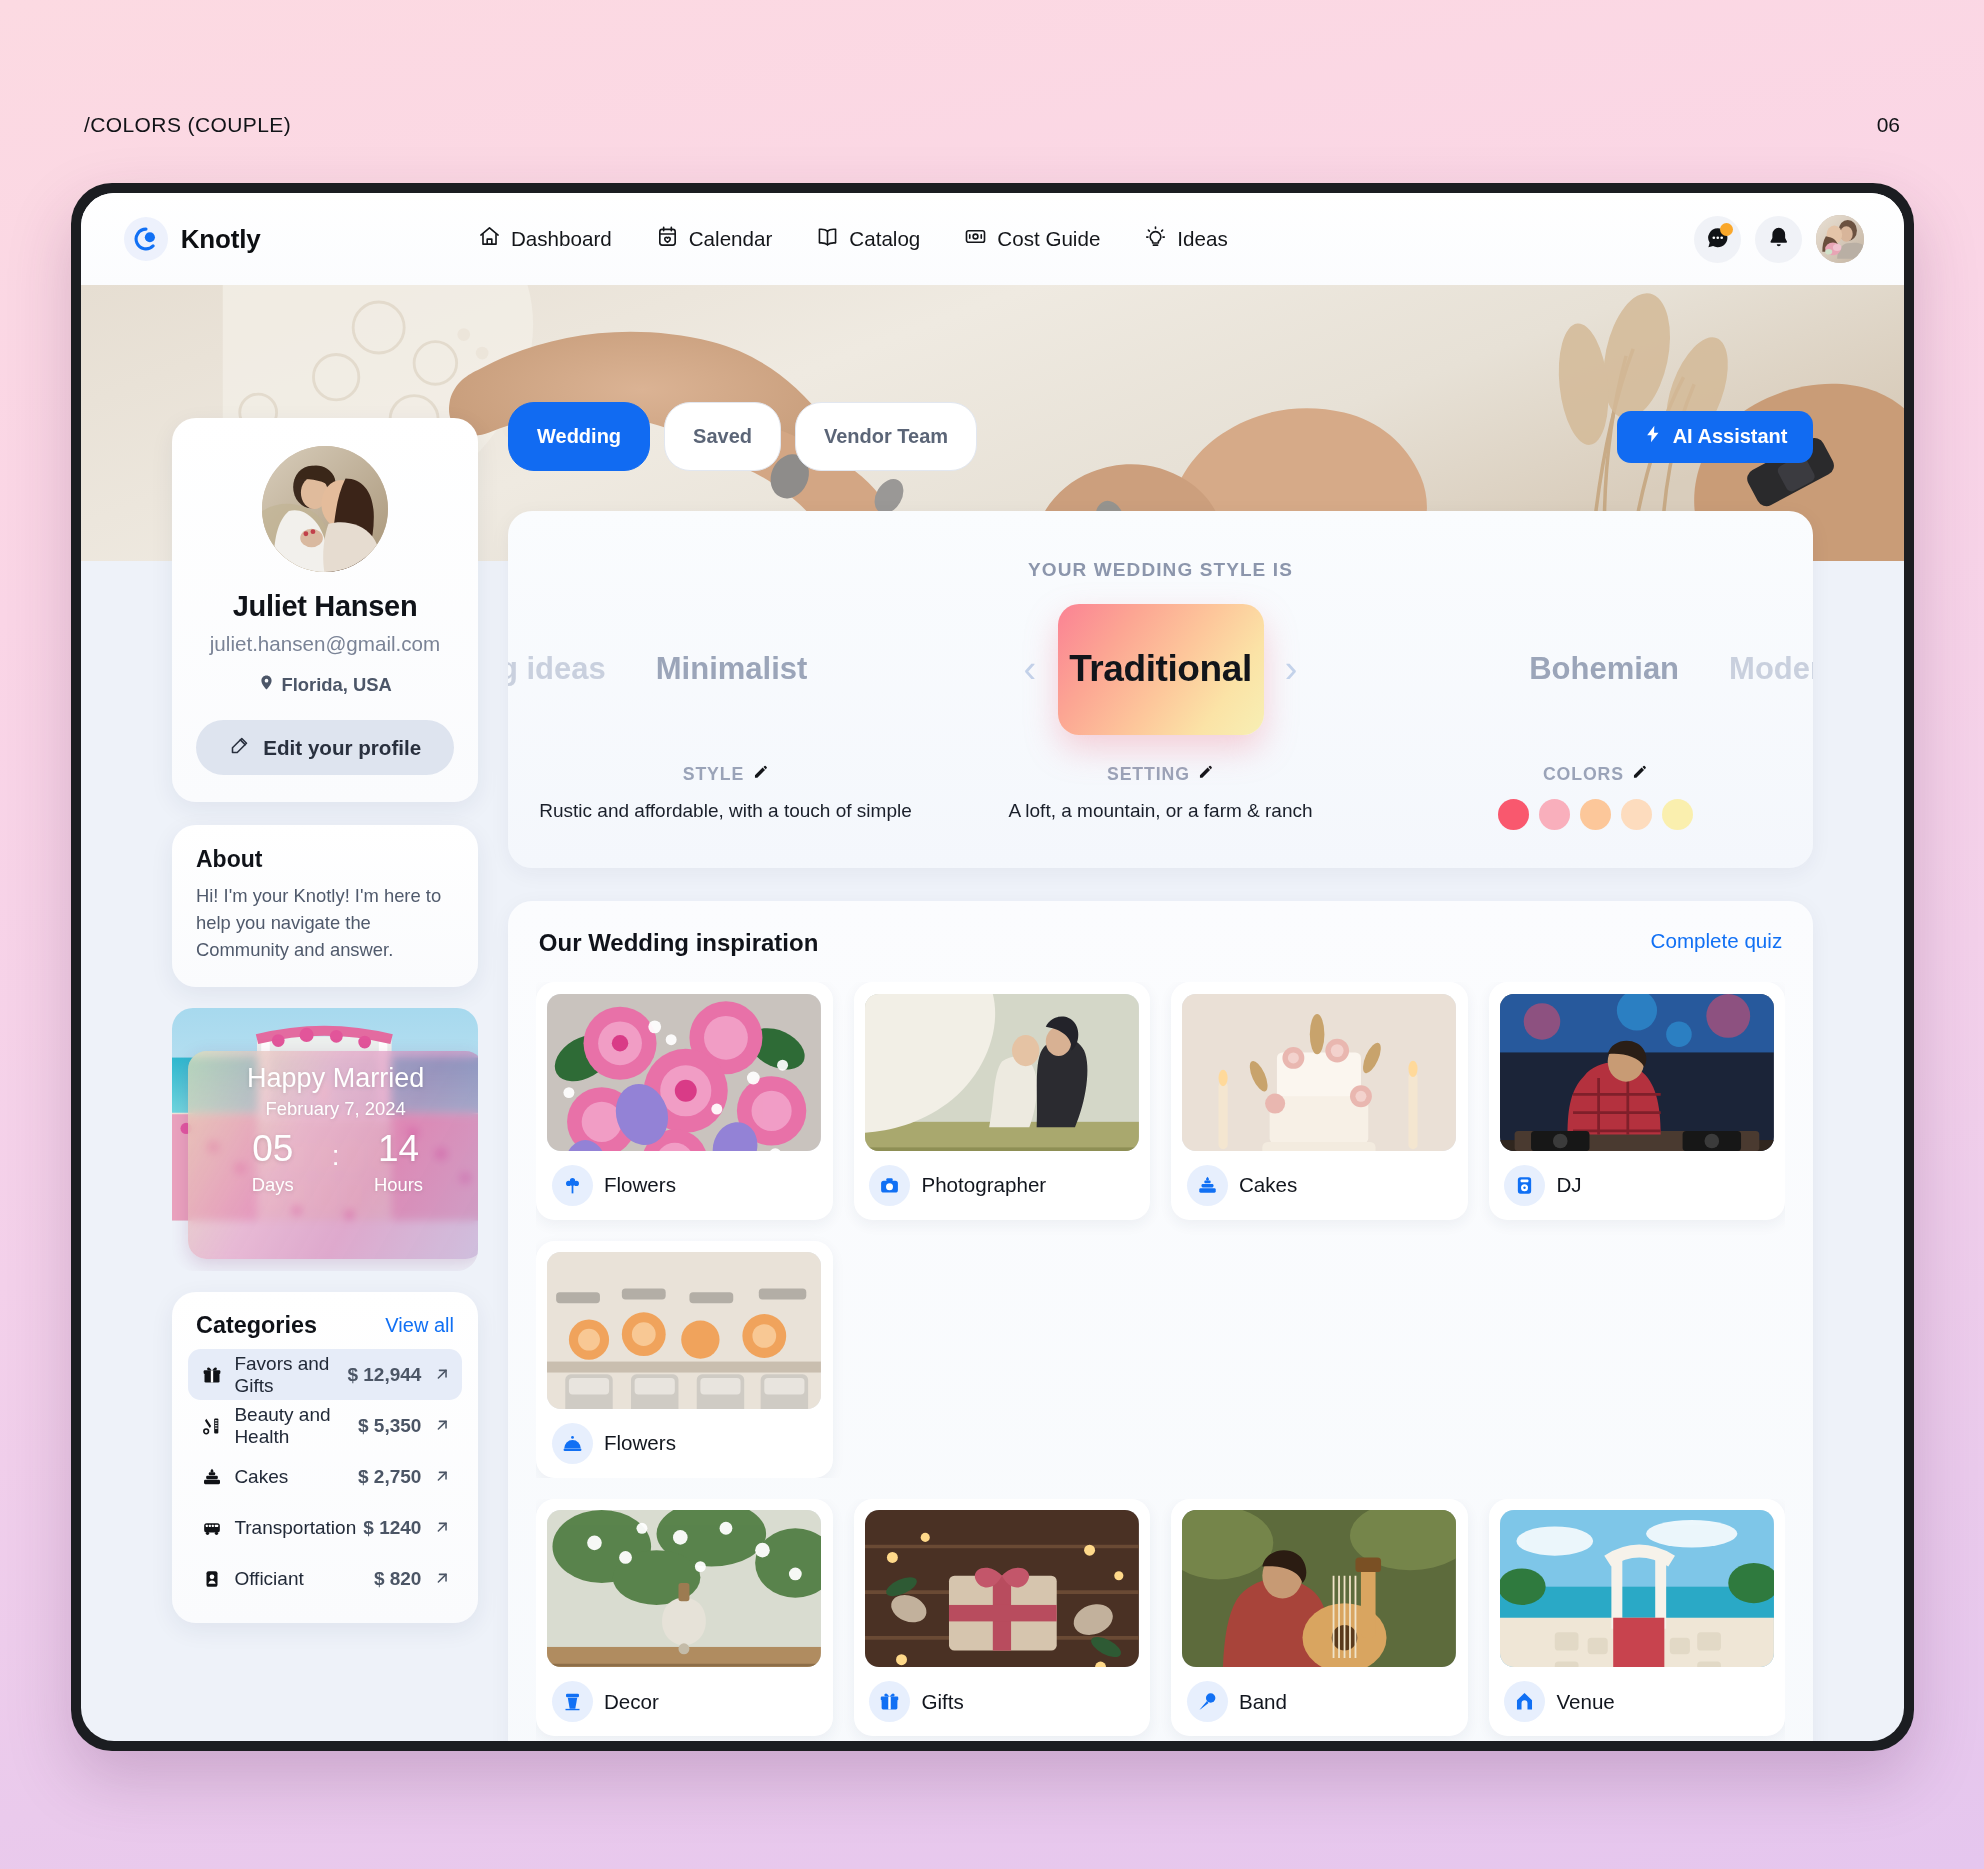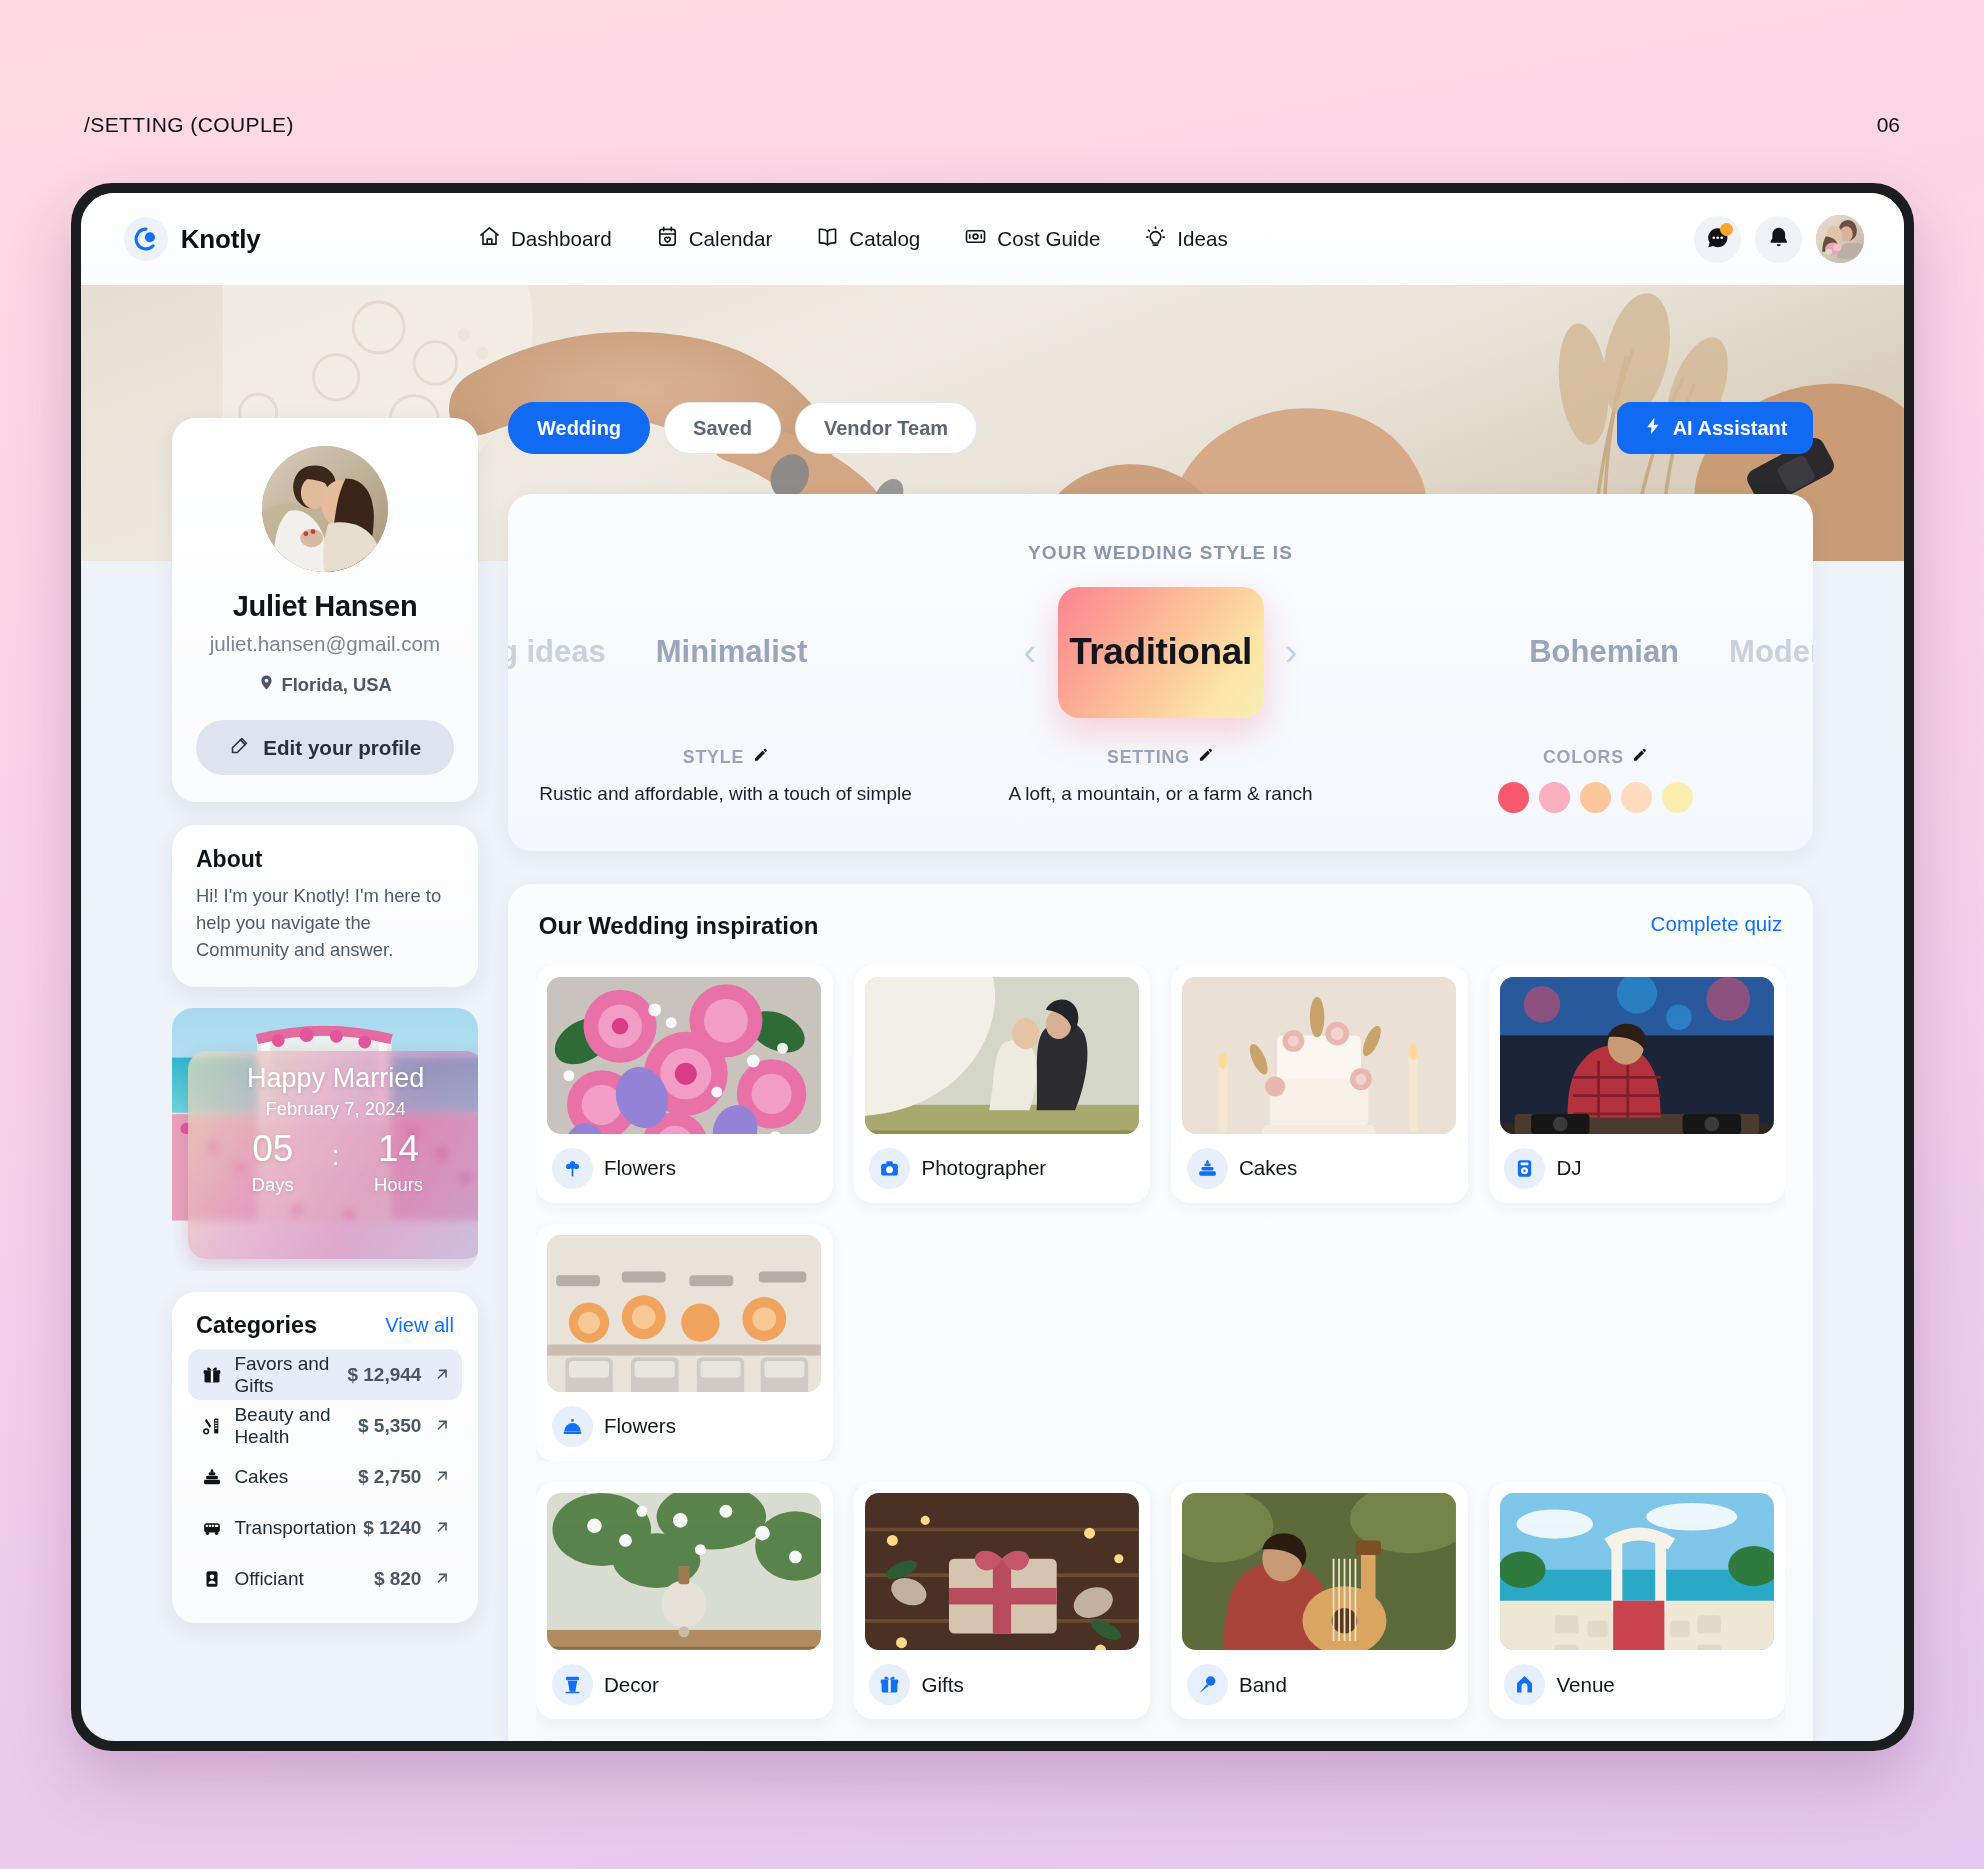--- a/index.html
+++ b/index.html
@@ -76,21 +76,21 @@
   .viewall { font-size:20px; color:#1170F4; font-weight:400; }
   .catrow { display:flex; align-items:center; height:51px; padding:0 11.3px; border-radius:12.8px; }
   .catrow.active { background:#E6ECF8; }
   .cat-ic { width:27px; display:flex; align-items:center; justify-content:center; }
   .cat-nm { font-size:19px; color:#222A38; margin-left:8.5px; flex:1; }
   .cat-amt { font-size:19px; color:#47506180; color:#4B5565; font-weight:600; margin-right:11.3px; }
 
   
   .rightcol { flex:1; padding:117px 91px 0 30px; position:relative; z-index:2; }
   .tabsrow { display:flex; align-items:center; gap:14px; }
-  .tab { height:52px; padding:0 28px; border-radius:26px; display:flex; align-items:center; font-size:20px; font-weight:600; background:#fff; color:#5B6577; border:1.4px solid #E2E7F0; }
+  .tab { height:69px; padding:0 28px; border-radius:26px; display:flex; align-items:center; font-size:20px; font-weight:600; background:#fff; color:#5B6577; border:1.4px solid #E2E7F0; }
   .tab.active { background:#116BF2; color:#fff; border-color:#116BF2; font-weight:700; }
   .ai-btn { margin-left:auto; height:52px; padding:0 25.5px; border-radius:14px; background:#116BF2; color:#fff; display:flex; align-items:center; gap:10px; font-size:20px; font-weight:600; }
 
   .stylecard { margin-top:40px; background:linear-gradient(180deg,#FAFCFE 0%,#F4F7FC 100%); border-radius:24px; padding:48px 0 38px; position:relative; overflow:hidden; box-shadow:0 5.7px 21px rgba(35,45,80,.05); }
   .st-label { text-align:center; font-size:19px; letter-spacing:1.1px; color:#8C96AC; font-weight:600; }
   .carousel { margin-top:17px; height:142px; display:flex; align-items:center; justify-content:center; gap:0; position:relative; }
   .cs-item { font-size:31px; font-weight:700; white-space:nowrap; }
   .cs-far { color:#C9D0DE; }
   .cs-near { color:#9BA5B9; }
   .cs-arrow { color:#C3D2EA; font-size:38px; font-weight:300; padding:0 15.6px; }
@@ -117,21 +117,21 @@
   .ithumb { height:157px; border-radius:14px; overflow:hidden; position:relative; background:#DDE3EC; }
   .icap { height:69px; display:flex; align-items:center; gap:11.3px; padding-left:4.3px; }
   .icap-ic { width:41px; height:41px; border-radius:50%; background:#E7EFFD; display:flex; align-items:center; justify-content:center; flex:0 0 41px; }
   .icap-t { font-size:20.6px; color:#12161E; white-space:nowrap; }
   .grid-row2 { margin-top:21px; }
 </style>
 </head>
 <body>
 
 <div class="page-head">
-  <div class="crumb">/SETTING (COUPLE)</div>
+  <div class="crumb">/COLORS (COUPLE)</div>
   <div class="pnum">06</div>
 </div>
 
 <div class="device">
 <div class="screen">
 
   <div class="topnav">
     <div class="brand">
       <div class="brand-badge">
         <svg width="24" height="24" viewBox="0 0 34 34">

